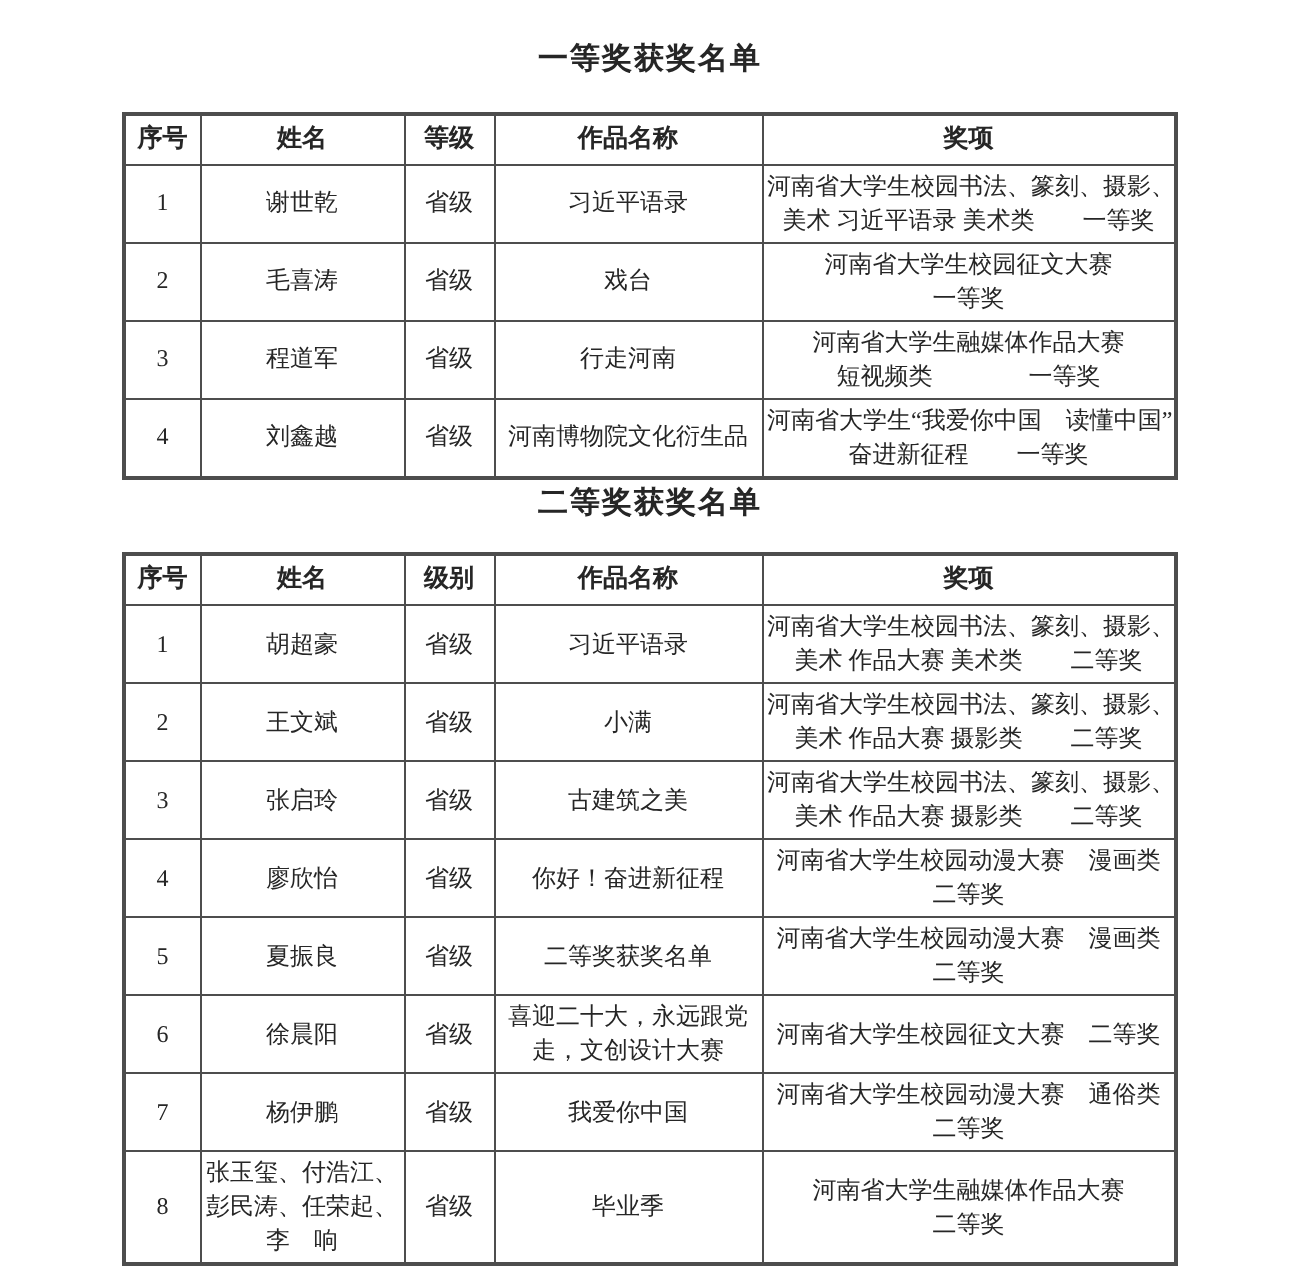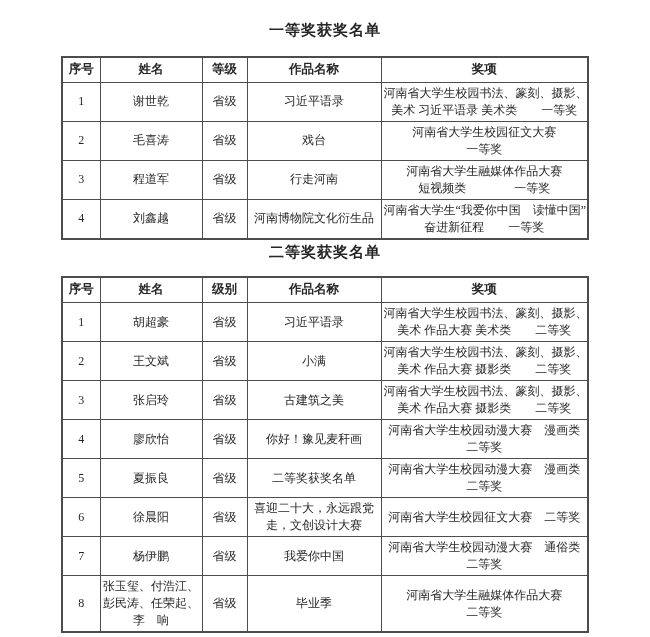--- a/index.html
+++ b/index.html
@@ -171,21 +171,21 @@
     <td class="td-award">
               <div>河南省大学生校园书法、篆刻、摄影、</div>
               <div>美术 作品大赛 摄影类　　二等奖</div>
             </td>
   </tr>
 
   <tr>
     <td class="td-no">4</td>
     <td class="td-name">廖欣怡</td>
     <td class="td-level">省级</td>
-    <td class="td-work">你好！豫见麦秆画</td>
+    <td class="td-work">你好！奋进新征程</td>
     <td class="td-award">
               <div>河南省大学生校园动漫大赛　漫画类</div>
               <div>二等奖</div>
             </td>
   </tr>
 
   <tr>
     <td class="td-no">5</td>
     <td class="td-name">夏振良</td>
     <td class="td-level">省级</td>

